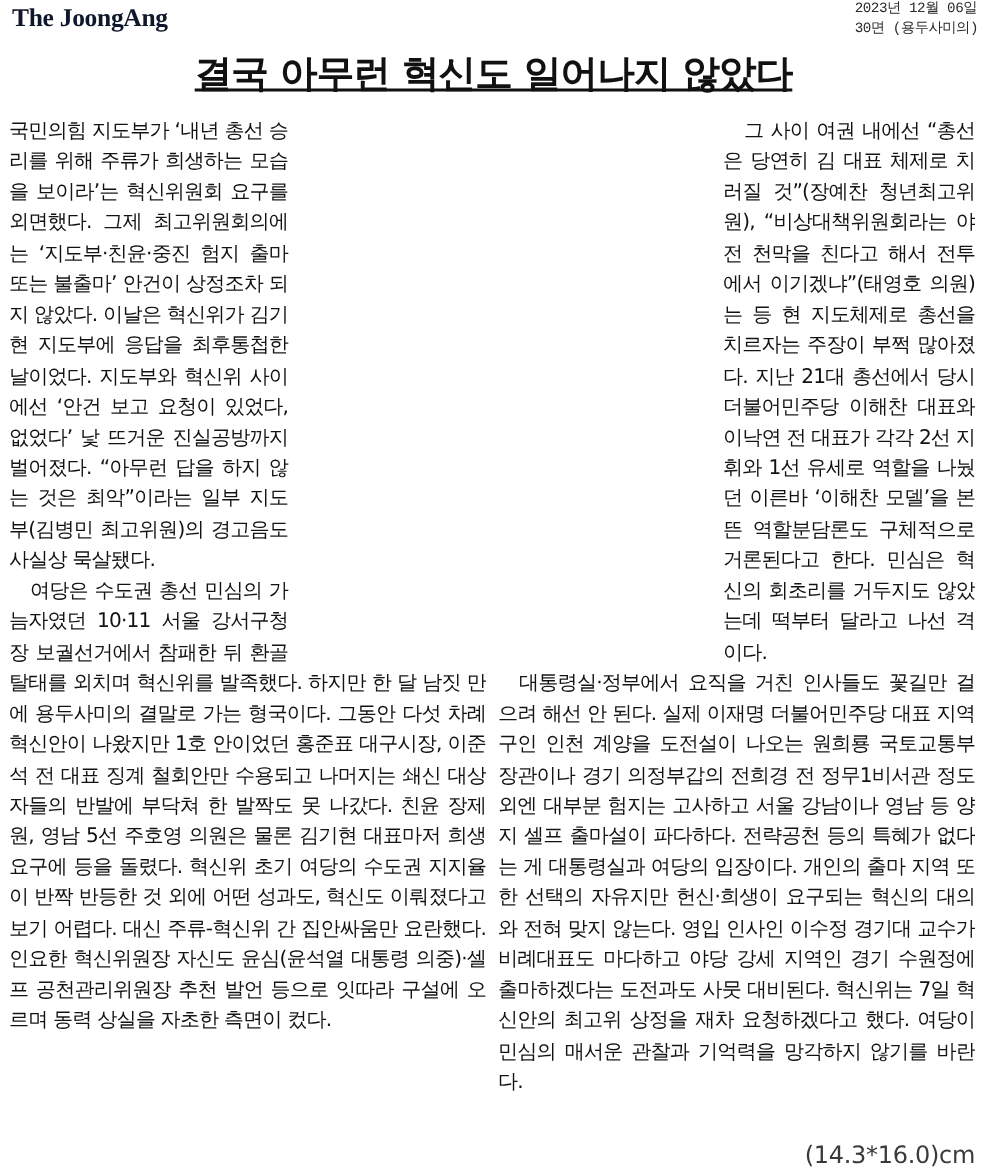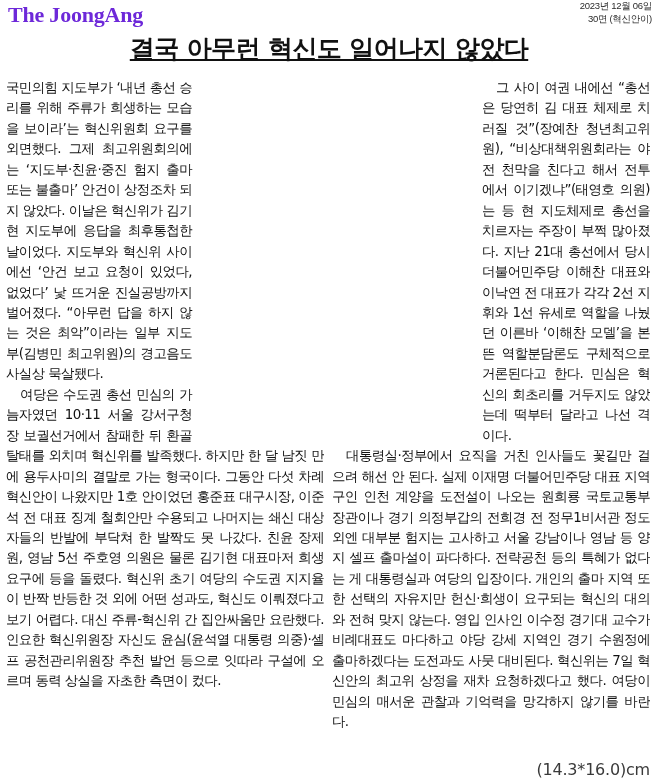--- a/index.html
+++ b/index.html
@@ -23,31 +23,31 @@
     height: 26px;
     padding: 3px 6px 0 8px;
     box-sizing: border-box;
   }
   .brand {
     position: absolute;
     left: 8px;
     top: 2px;
     font-family: "Liberation Serif", "DejaVu Serif", serif;
     font-weight: bold;
-    font-size: 22px;
+    font-size: 17px;
     letter-spacing: -0.2px;
-    color: #6d28d9;
+    color: #0f172a;
     white-space: nowrap;
   }
   .issue-info {
     position: absolute;
     right: 6px;
     top: 0px;
-    text-align: right;
-    font-family: Liberation Sans, sans-serif;
+    text-align: left;
+    font-family: Liberation Mono, monospace;
     font-size: 9.5px;
     line-height: 12.5px;
     color: #2b2b2b;
     letter-spacing: -0.3px;
     white-space: nowrap;
   }
 
   
   .headline {
     margin: 8px 0 0 0;
@@ -134,21 +134,21 @@
     letter-spacing: -0.2px;
   }
 </style>
 </head>
 <body>
 
 <div class="masthead">
   <div class="brand">The JoongAng</div>
   <div class="issue-info">
     <div>2023년 12월 06일</div>
-    <div>30면 (혁신안이)</div>
+    <div>30면 (용두사미의)</div>
   </div>
 </div>
 
 <h1 class="headline">결국 아무런 혁신도 일어나지 않았다</h1>
 
 <div class="article">
 
   <div class="col col-left">
     <div class="notch-left"></div>
     <p class="no-indent">국민의힘 지도부가 ‘내년 총선 승리를 위해 주류가 희생하는 모습을 보이라’는 혁신위원회 요구를 외면했다. 그제 최고위원회의에는 ‘지도부·친윤·중진 험지 출마 또는 불출마’ 안건이 상정조차 되지 않았다. 이날은 혁신위가 김기현 지도부에 응답을 최후통첩한 날이었다. 지도부와 혁신위 사이에선 ‘안건 보고 요청이 있었다, 없었다’ 낯 뜨거운 진실공방까지 벌어졌다. “아무런 답을 하지 않는 것은 최악”이라는 일부 지도부(김병민 최고위원)의 경고음도 사실상 묵살됐다.</p>

